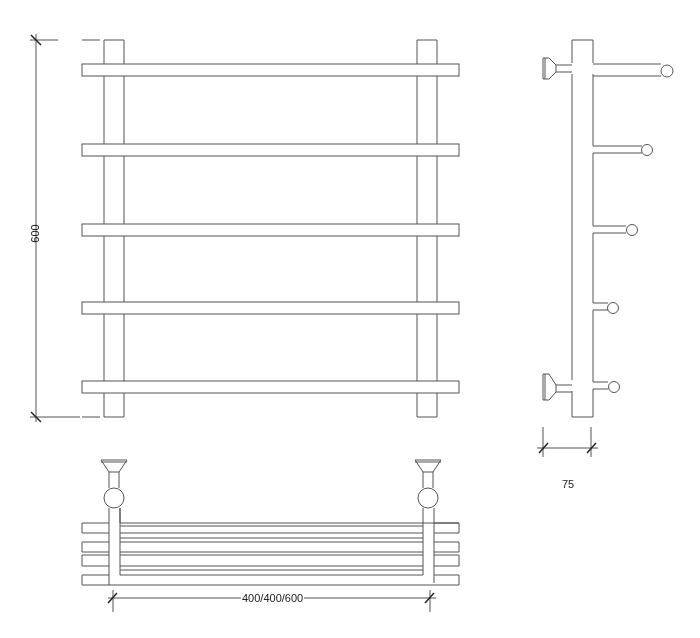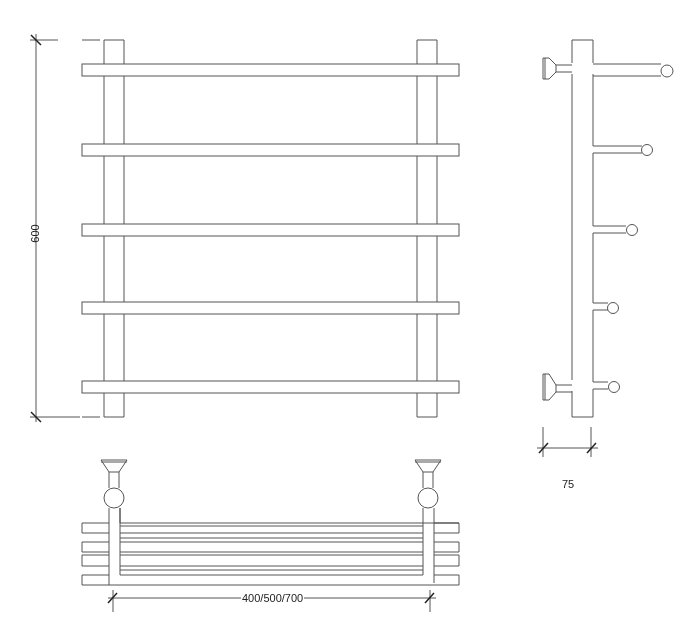--- a/index.html
+++ b/index.html
@@ -179,13 +179,13 @@
         <line x1="108" y1="598" x2="436" y2="598"></line>
         <line x1="108" y1="603" x2="117" y2="593" stroke="#222" stroke-width="1.5"></line>
         <line x1="425" y1="603" x2="434" y2="593" stroke="#222" stroke-width="1.5"></line>
       </g>
     </g>
   </g>
 </svg>
 
 <div class="dim-label" id="label-height">600</div>
 <div class="dim-label" id="label-depth">75</div>
-<div class="dim-label" id="label-width">400/500/700</div>
+<div class="dim-label" id="label-width">400/400/600</div>
 
 </body></html>

